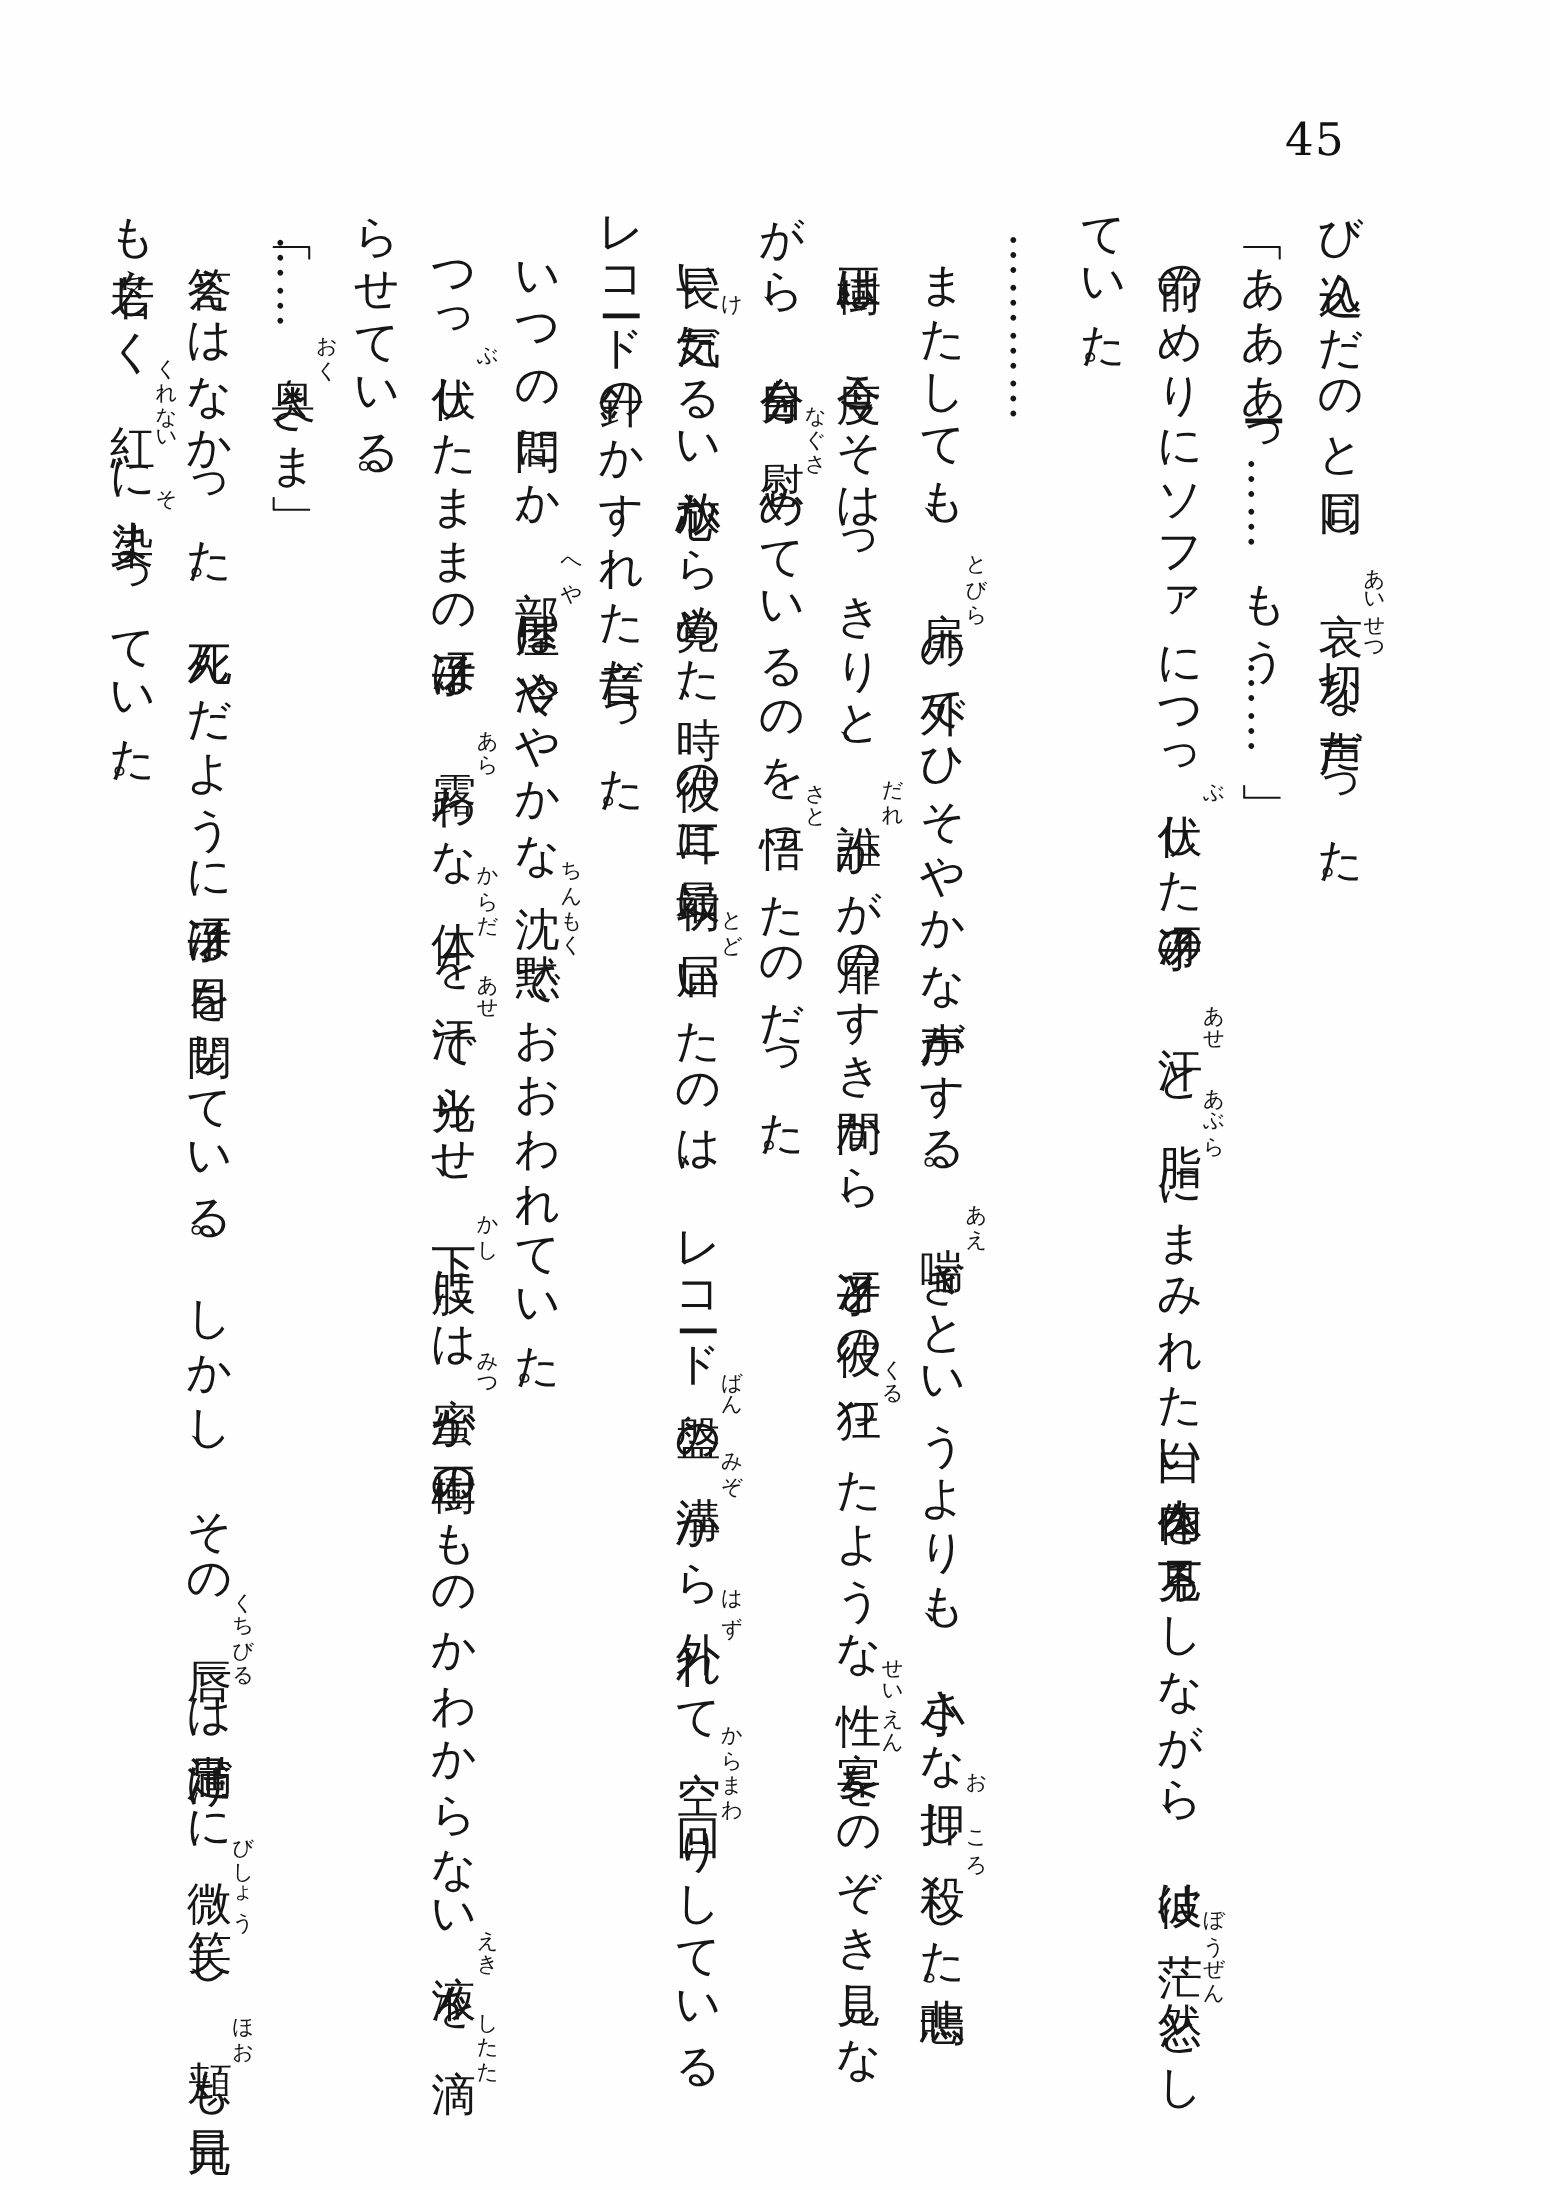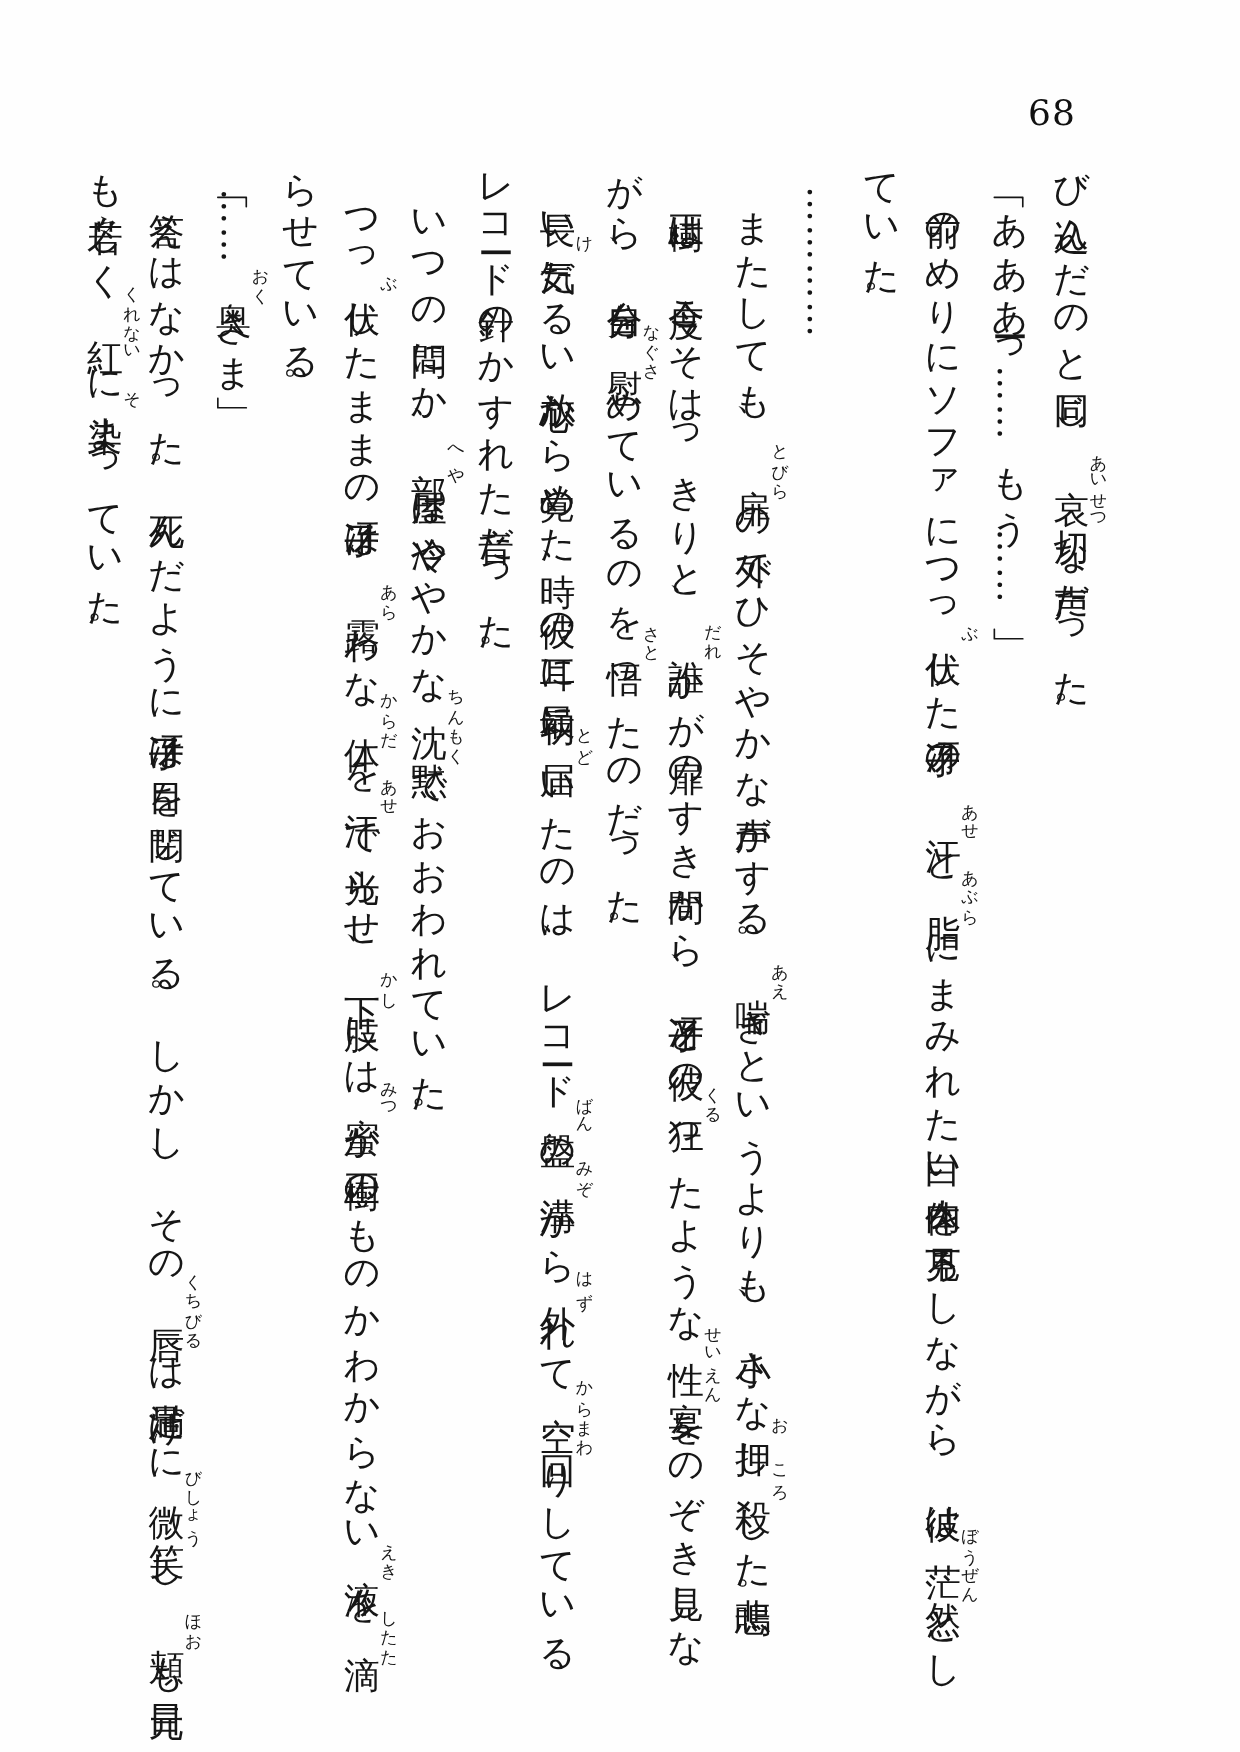--- a/index.html
+++ b/index.html
@@ -50,21 +50,21 @@
   rt {
     font-size: 17px;
     letter-spacing: 0;
     font-family: "DejaVu Serif", "Liberation Serif", serif;
   }
 </style>
 </head>
 <body>
 
 <div id="page">
-  <div id="page-number">68</div>
+  <div id="page-number">45</div>
   <div id="text-block">
       <p>び込んだのと同じ、<ruby>哀切<rt>あいせつ</rt></ruby>な声だった。</p>
       <p class="indent">「あああーっ……もう……」</p>
       <p class="indent">前のめりにソファにつっ<ruby>伏<rt>ぶ</rt></ruby>した冴子の、<ruby>汗<rt>あせ</rt></ruby>と<ruby>脂<rt>あぶら</rt></ruby>にまみれた白い肉体を見下ろしながら、彼は<ruby>茫然<rt>ぼうぜん</rt></ruby>としていた。</p>
       <p class="indent">…………</p>
       <p class="indent">またしても、<ruby>扉<rt>とびら</rt></ruby>の外でひそやかな声がする。<ruby>喘<rt>あえ</rt></ruby>ぎというよりも、小さな<ruby>押<rt>お</rt></ruby>し<ruby>殺<rt>ころ</rt></ruby>した悲鳴。</p>
       <p class="indent">正樹は、今度こそはっきりと、<ruby>誰<rt>だれ</rt></ruby>かが扉のすき間から、冴子と彼の<ruby>狂<rt>くる</rt></ruby>ったような<ruby>性宴<rt>せいえん</rt></ruby>をのぞき見しながら、自分を<ruby>慰<rt>なぐさ</rt></ruby>めているのを<ruby>悟<rt>さと</rt></ruby>ったのだった。</p>
       <p class="indent">長い<ruby>気<rt>け</rt></ruby>だるい放心から覚めた時、彼の耳に最初に<ruby>届<rt>とど</rt></ruby>いたのは、レコード<ruby>盤<rt>ばん</rt></ruby>の<ruby>溝<rt>みぞ</rt></ruby>から<ruby>外<rt>はず</rt></ruby>れて<ruby>空回<rt>からまわ</rt></ruby>りしているレコード針のかすれた音だった。</p>
       <p class="indent">いつの間にか、<ruby>部屋<rt>へや</rt></ruby>は冷ややかな<ruby>沈黙<rt>ちんもく</rt></ruby>でおおわれていた。</p>
       <p class="indent">つっ<ruby>伏<rt>ぶ</rt></ruby>したままの冴子は、<ruby>露<rt>あら</rt></ruby>わな<ruby>体<rt>からだ</rt></ruby>を<ruby>汗<rt>あせ</rt></ruby>で光らせ、<ruby>下肢<rt>かし</rt></ruby>には<ruby>蜜<rt>みつ</rt></ruby>か正樹のものかわからない<ruby>液<rt>えき</rt></ruby>を<ruby>滴<rt>したた</rt></ruby>らせている。</p>

